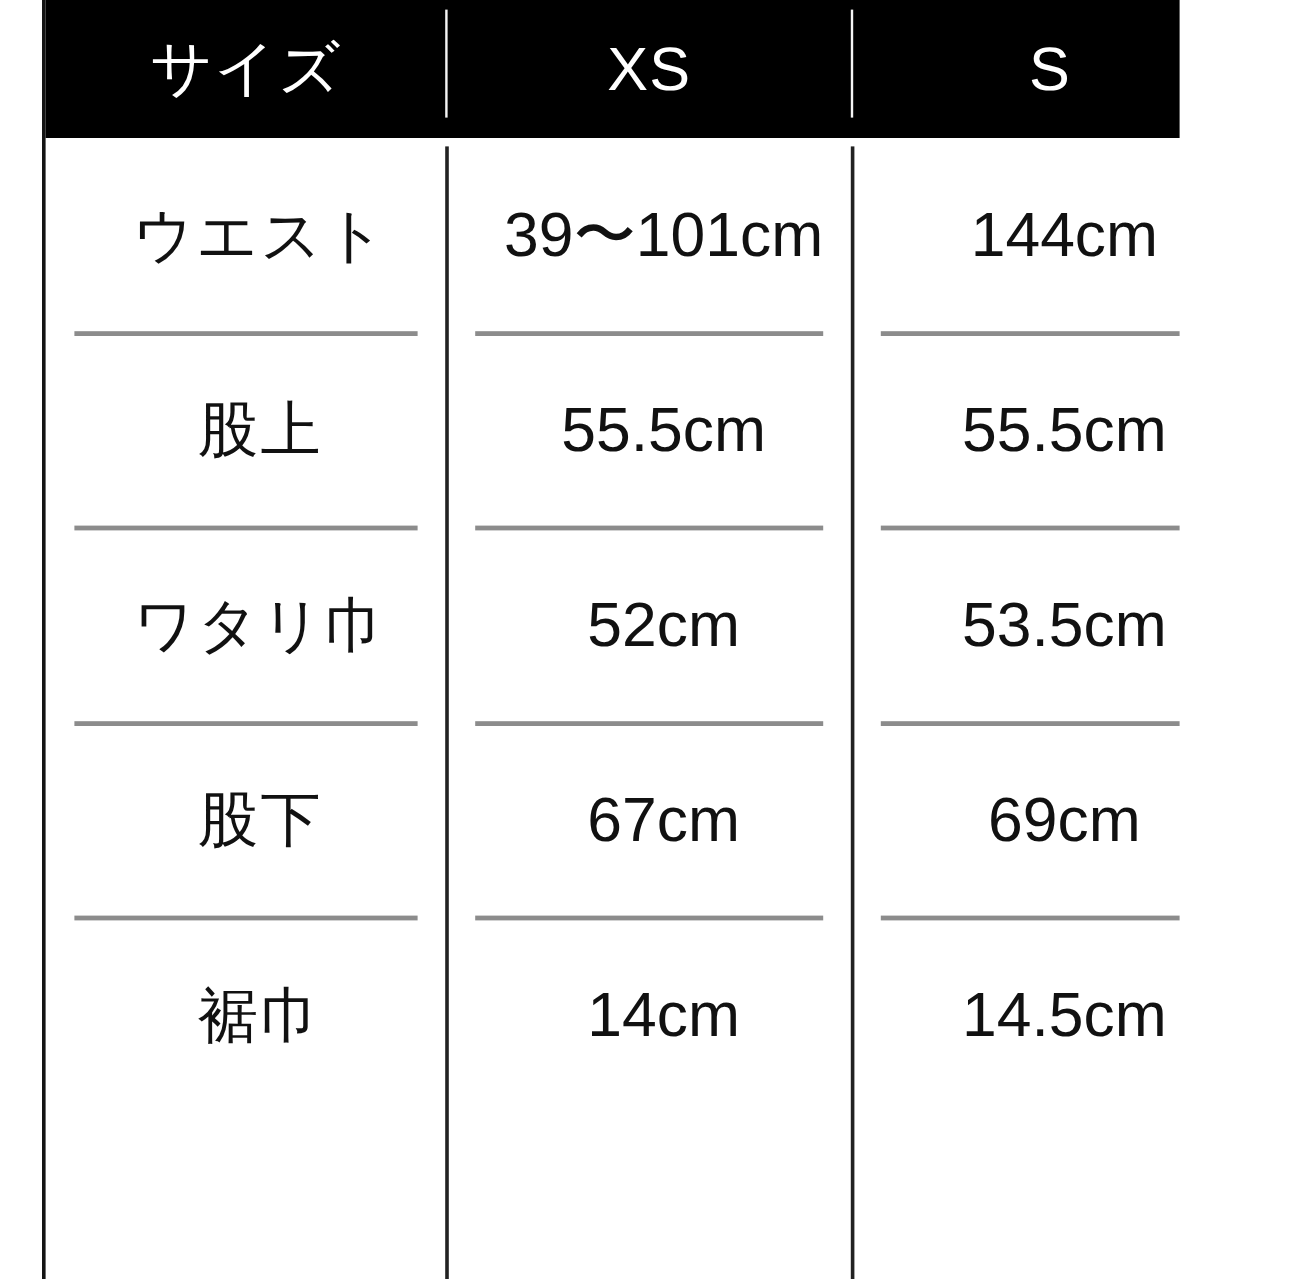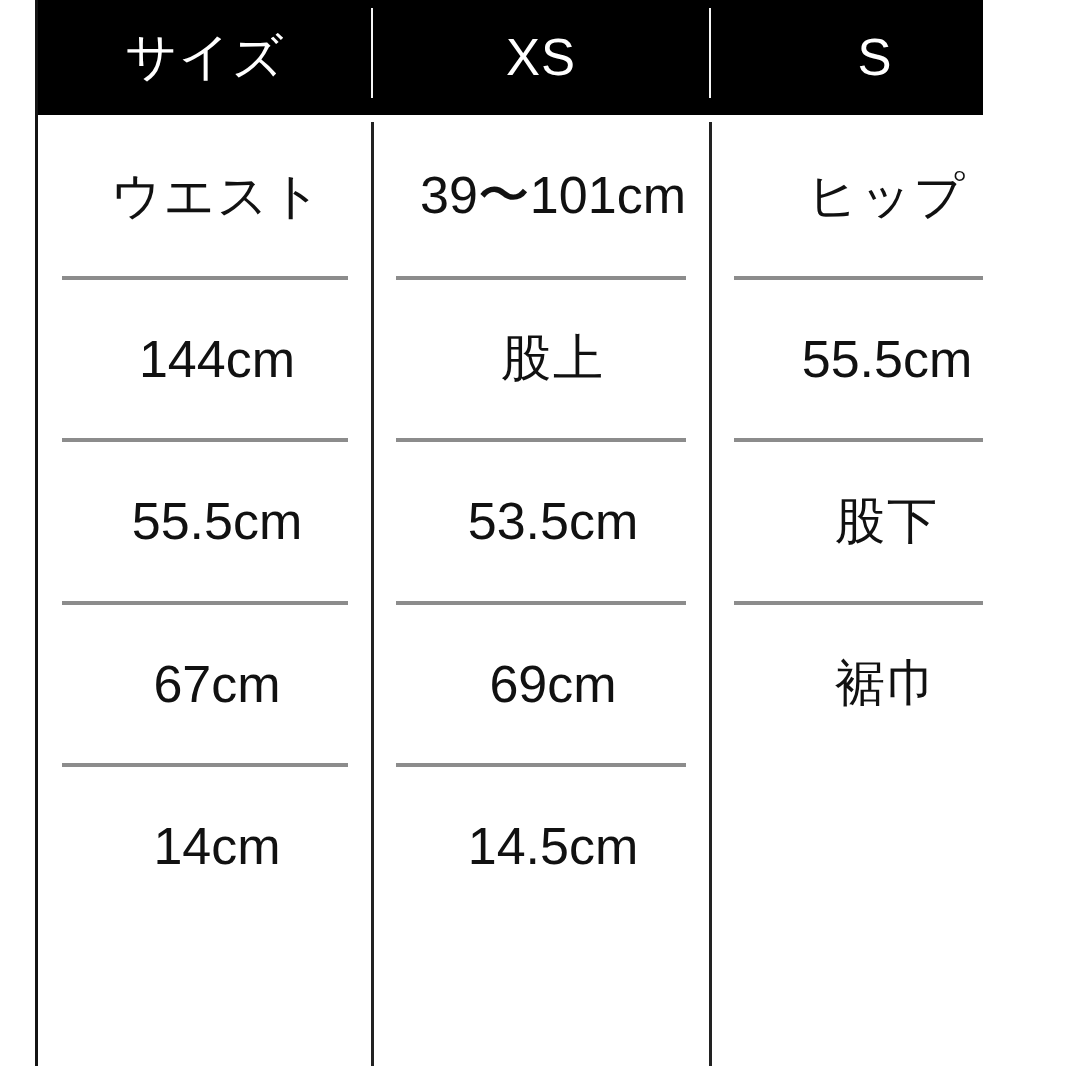--- a/index.html
+++ b/index.html
@@ -100,27 +100,28 @@
       <div class="header-vline v1"></div>
       <div class="header-vline v2"></div>
     </div>
 
     <div class="body-grid">
       <div class="body-inner">
 
         <div class="cell label sep">ウエスト</div>
         <div class="cell value sep">39〜101cm</div>
 
-        <div class="cell label sep">ヒップ</div>
         <div class="cell value sep">144cm</div>
 
         <div class="cell label sep">股上</div>
         <div class="cell value sep">55.5cm</div>
         <div class="cell value sep">55.5cm</div>
 
+        <div class="cell label sep">ワタリ巾</div>
+        <div class="cell value sep">52cm</div>
         <div class="cell value sep">53.5cm</div>
 
         <div class="cell label sep">股下</div>
         <div class="cell value sep">67cm</div>
         <div class="cell value sep">69cm</div>
 
         <div class="cell label">裾巾</div>
         <div class="cell value">14cm</div>
         <div class="cell value">14.5cm</div>
       </div>

